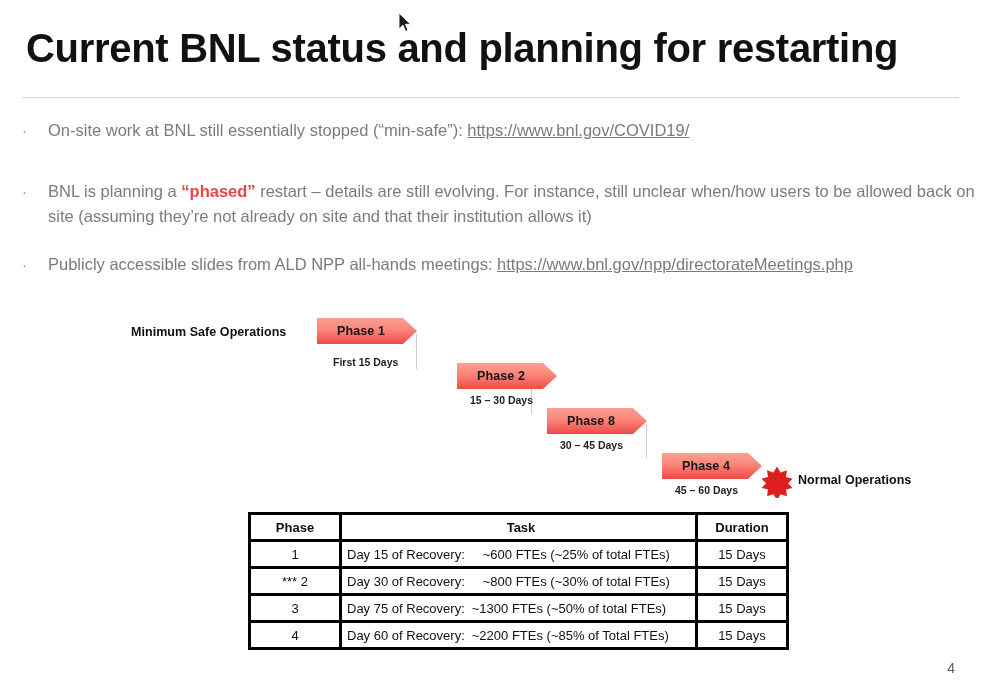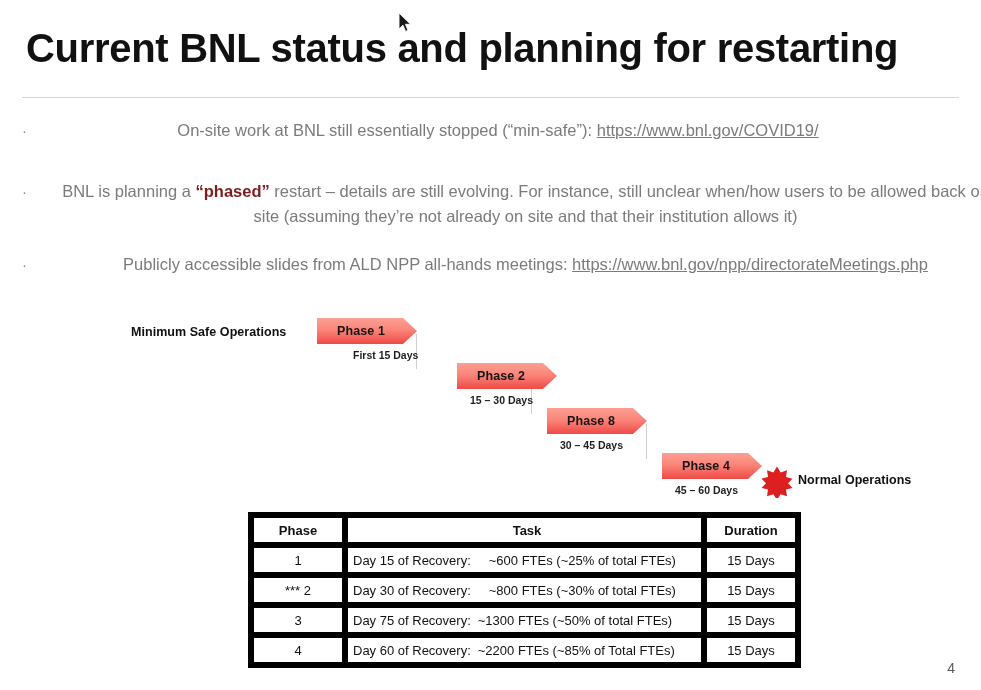--- a/index.html
+++ b/index.html
@@ -64,22 +64,22 @@
   }
   .bullet-row + .bullet-row { margin-top: 0; }
   .bullet-mark {
     position: absolute;
     left: 4px;
     top: 0;
     color: #8a8a8a;
     font-size: 15px;
     line-height: 25px;
   }
-  .bullet-text { display: block; text-align: center; }
-  .bullet-text b { color: #7f1d1d; font-weight: bold; }
+  .bullet-text { display: block; }
+  .bullet-text b { color: #ef4444; font-weight: bold; }
   .link {
     color: #7b7b7b;
     text-decoration: underline;
     word-break: break-all;
   }
 
   #bullet-1 { position: absolute; left: 0; top: 0; width: 900px; }
   #bullet-2 { position: absolute; left: 0; top: 61px; width: 955px; }
   #bullet-3 { position: absolute; left: 0; top: 134px; width: 955px; }
 
@@ -140,21 +140,21 @@
     position: absolute;
     left: 248px;
     top: 512px;
     border-collapse: collapse;
     font-size: 13px;
     color: #111111;
     background: #ffffff;
   }
   .phase-table th,
   .phase-table td {
-    border: 6px solid #000000;
+    border: 3px solid #000000;
     padding: 0;
     height: 24px;
     vertical-align: middle;
   }
   .phase-table th {
     font-weight: bold;
     text-align: center;
   }
   .col-phase   { width: 88px;  text-align: center; }
   .col-task    { width: 348px; text-align: center; padding-left: 5px !important; }
@@ -225,21 +225,21 @@
           <linearGradient id="ag1" x1="0" y1="0" x2="0" y2="1">
             <stop offset="0%" stop-color="#fca093"></stop>
             <stop offset="45%" stop-color="#fb8579"></stop>
             <stop offset="100%" stop-color="#ee4a46"></stop>
           </linearGradient>
         </defs>
         <path d="M0,0 L86,0 L100,13 L86,26 L0,26 Z" fill="url(#ag1)"></path>
       </svg>
       <div class="arrow-label">Phase 1</div>
     </div>
-    <div class="phase-sub" style="left:16px; top:31px;margin-left:20px;">First 15 Days</div>
+    <div class="phase-sub" style="left:16px; top:38px;">First 15 Days</div>
   </div>
 
   <div class="phase-group" style="left:432px; top:363px;margin-left:25px;">
     <div class="arrow-shape">
       <svg width="100" height="26" viewBox="0 0 100 26" style="position:absolute;left:0;top:0;">
         <defs>
           <linearGradient id="ag2" x1="0" y1="0" x2="0" y2="1">
             <stop offset="0%" stop-color="#fca093"></stop>
             <stop offset="45%" stop-color="#fb8579"></stop>
             <stop offset="100%" stop-color="#ee4a46"></stop>

